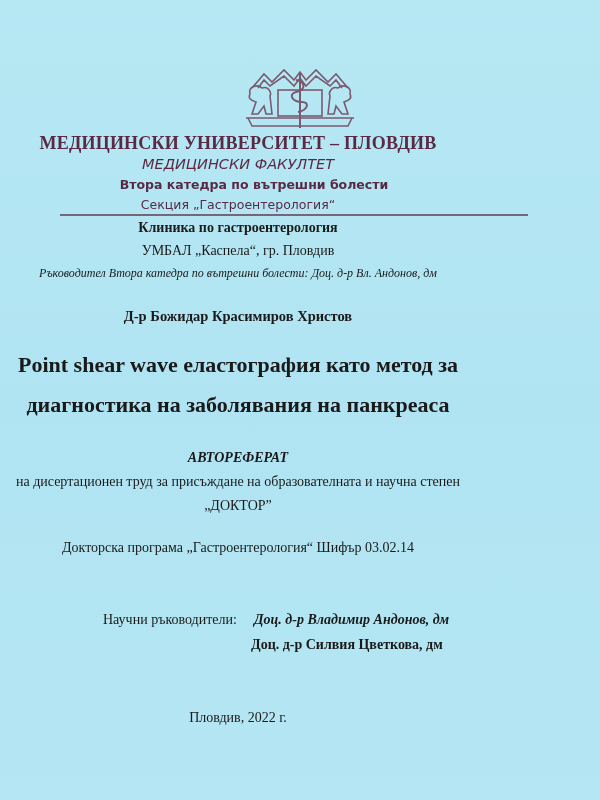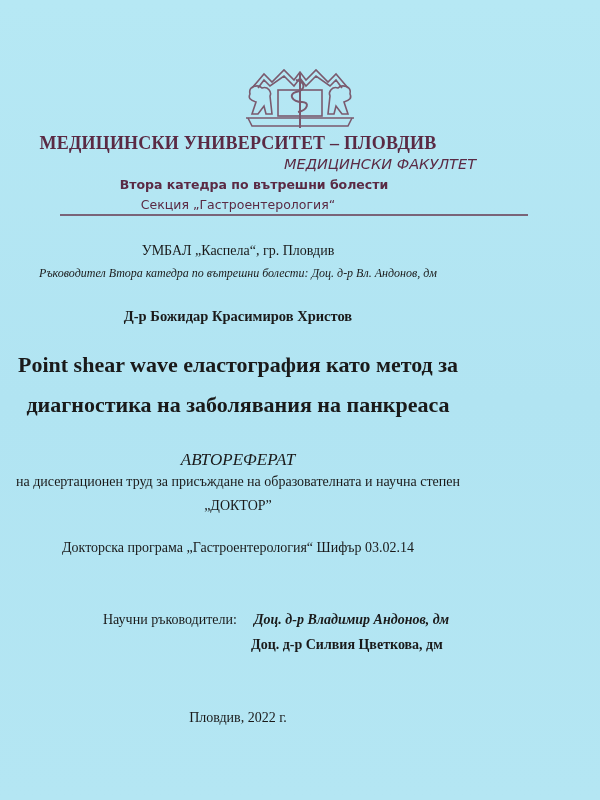--- a/index.html
+++ b/index.html
@@ -10,31 +10,31 @@
     font-family: "Liberation Serif", serif;
     color: #1a1a1a;
   }
   .page {
     position: absolute; left: 0; top: 0; width: 600px; height: 800px;
     background: linear-gradient(180deg, #b6e8f4 0%, #b1e4f2 50%, #b4e6f3 100%);
   }
   .abs { position: absolute; left: 0; width: 476px; text-align: center; white-space: nowrap; }
   .logo { position: absolute; left: 238px; top: 66px; width: 124px; height: 64px; }
   .univ { top: 133px; font-size: 18px; font-weight: bold; color: #5a2a44; letter-spacing: 0.2px; }
-  .faculty { top: 156px; font-family: "DejaVu Sans", sans-serif; font-style: italic; font-size: 14.5px; color: #5a2a44; text-align: right; }
+  .faculty { top: 156px; font-family: "DejaVu Sans", sans-serif; font-style: italic; font-size: 14.5px; color: #5a2a44; }
   .dept { top: 177px; font-family: "DejaVu Sans", sans-serif; font-weight: bold; font-size: 12.5px; color: #5a2a44; padding-left: 16px; }
   .section { top: 197px; font-family: "DejaVu Sans", sans-serif; font-size: 12.5px; color: #5a2a44; }
   .divider { position: absolute; left: 60px; top: 214px; width: 468px; height: 2px; background: #7a6478; }
   .clinic { top: 220px; font-size: 14px; font-weight: bold; }
   .hospital { top: 243px; font-size: 14px; }
   .head { top: 266px; font-size: 12px; font-style: italic; }
   .author { top: 308px; font-size: 14.5px; font-weight: bold; }
   .title1 { top: 352px; font-size: 22px; font-weight: bold; }
   .title2 { top: 392px; font-size: 22px; font-weight: bold; }
-  .doctype { top: 450px; font-size: 17px; font-weight: normal; font-style: italic; }
+  .doctype { top: 450px; font-size: 14px; font-weight: bold; font-style: italic; }
   .desc { top: 474px; font-size: 14px; }
   .degree { top: 498px; font-size: 14px; }
   .program { top: 540px; font-size: 14px; }
   .supervisors-label { position: absolute; left: 103px; top: 612px; font-size: 14px; white-space: nowrap; }
   .sup1 { position: absolute; left: 254px; top: 612px; font-size: 14px; font-weight: bold; font-style: italic; white-space: nowrap; }
   .sup2 { position: absolute; left: 251px; top: 637px; font-size: 14px; font-weight: bold; white-space: nowrap; }
   .place { top: 710px; font-size: 14px; }
 </style>
 </head>
 <body>
@@ -61,20 +61,21 @@
       <path d="M112,28 C114,20 104,18 100,22 C94,20 90,26 92,30 L90,48 L96,48 L98,40 L104,48 L110,48 L106,36 C112,34 114,32 112,28 Z"></path>
     </g>
   </svg>
 
   <div class="abs univ">МЕДИЦИНСКИ УНИВЕРСИТЕТ – ПЛОВДИВ</div>
   <div class="abs faculty">МЕДИЦИНСКИ ФАКУЛТЕТ</div>
   <div class="abs dept">Втора катедра по вътрешни болести</div>
   <div class="abs section">Секция „Гастроентерология“</div>
   <div class="divider"></div>
 
+  <div class="abs clinic">Клиника по гастроентерология</div>
   <div class="abs hospital">УМБАЛ „Каспела“, гр. Пловдив</div>
   <div class="abs head">Ръководител Втора катедра по вътрешни болести: Доц. д-р Вл. Андонов, дм</div>
 
   <div class="abs author">Д-р Божидар Красимиров Христов</div>
 
   <div class="abs title2">диагностика на заболявания на панкреаса</div>
   <div class="abs title1">Point shear wave еластография като метод за</div>
 
   <div class="abs doctype">АВТОРЕФЕРАТ</div>
   <div class="abs desc">на дисертационен труд за присъждане на образователната и научна степен</div>

